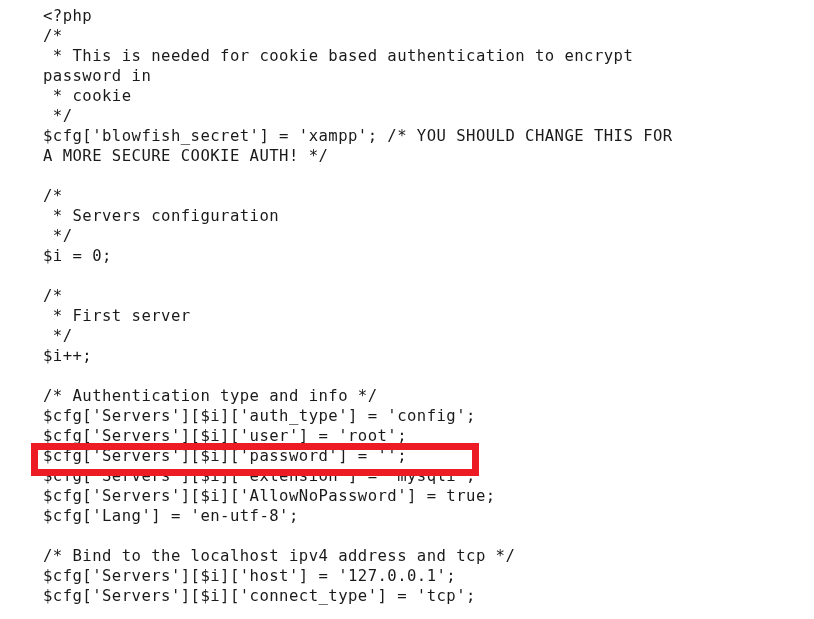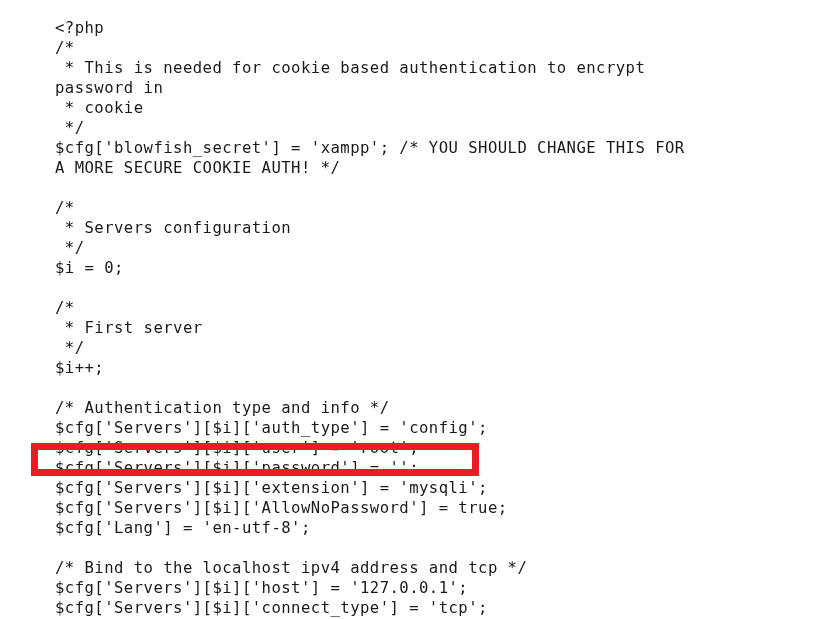--- a/index.html
+++ b/index.html
@@ -16,21 +16,21 @@
   #code-surface {
     position: relative;
     width: 814px;
     height: 619px;
     background: #ffffff;
   }
   #code-block {
     position: absolute;
     left: 43px;
     top: 6px;
-    margin: 12px;
+    margin: 0;
     padding: 0;
     font-family: "DejaVu Sans Mono", "Liberation Mono", monospace;
     font-size: 15.6px;
     line-height: 20px;
     letter-spacing: 0.45px;
     color: #1a1a1a;
     white-space: pre;
     -webkit-font-smoothing: none;
   }
   .code-line {

